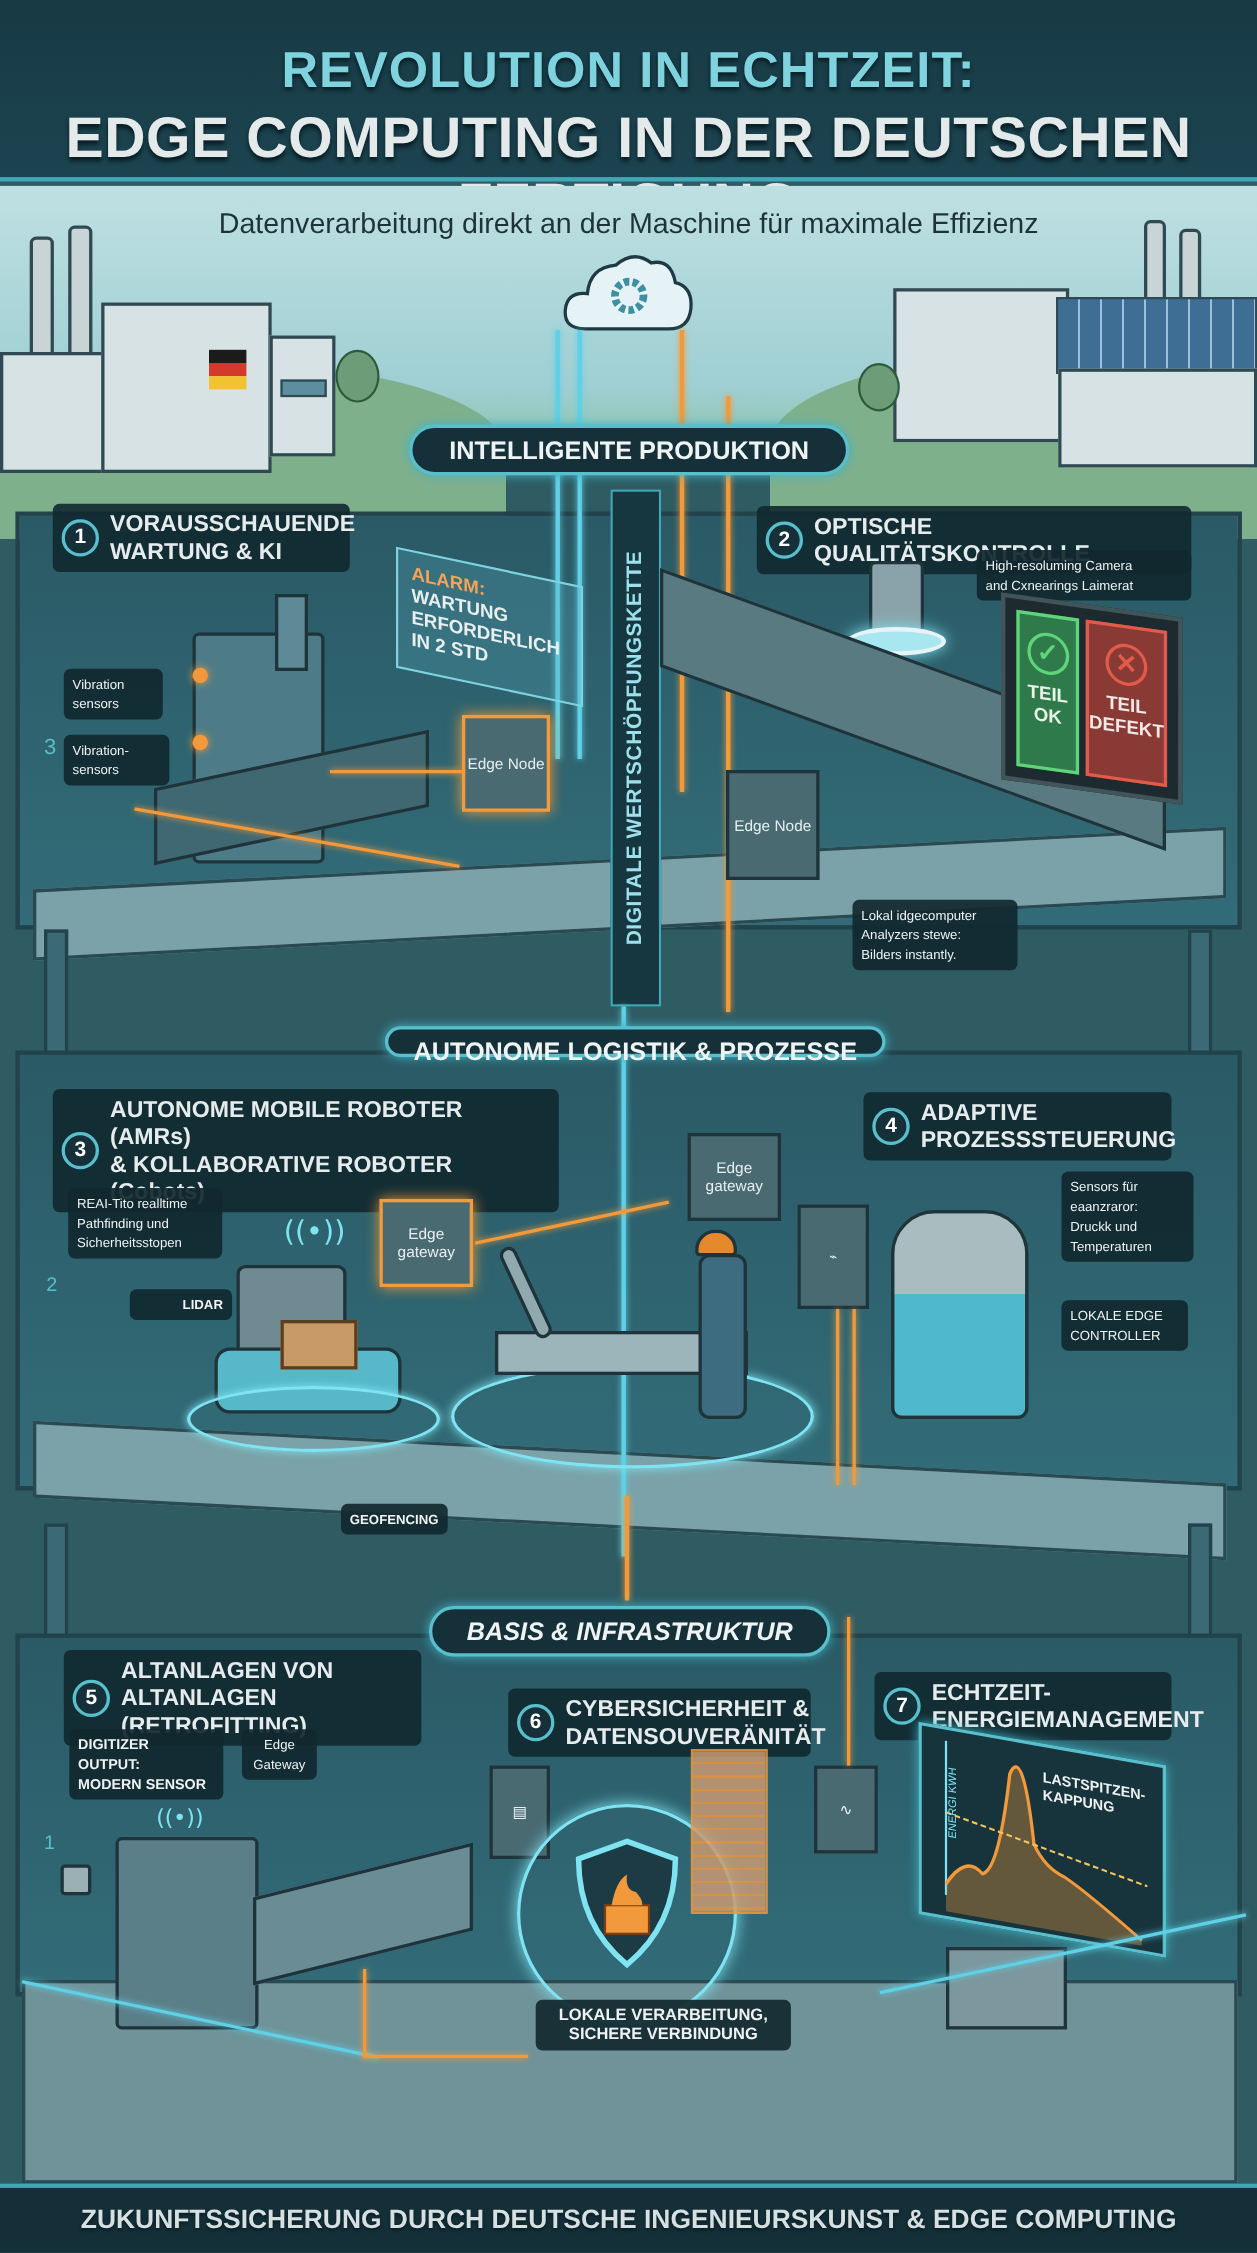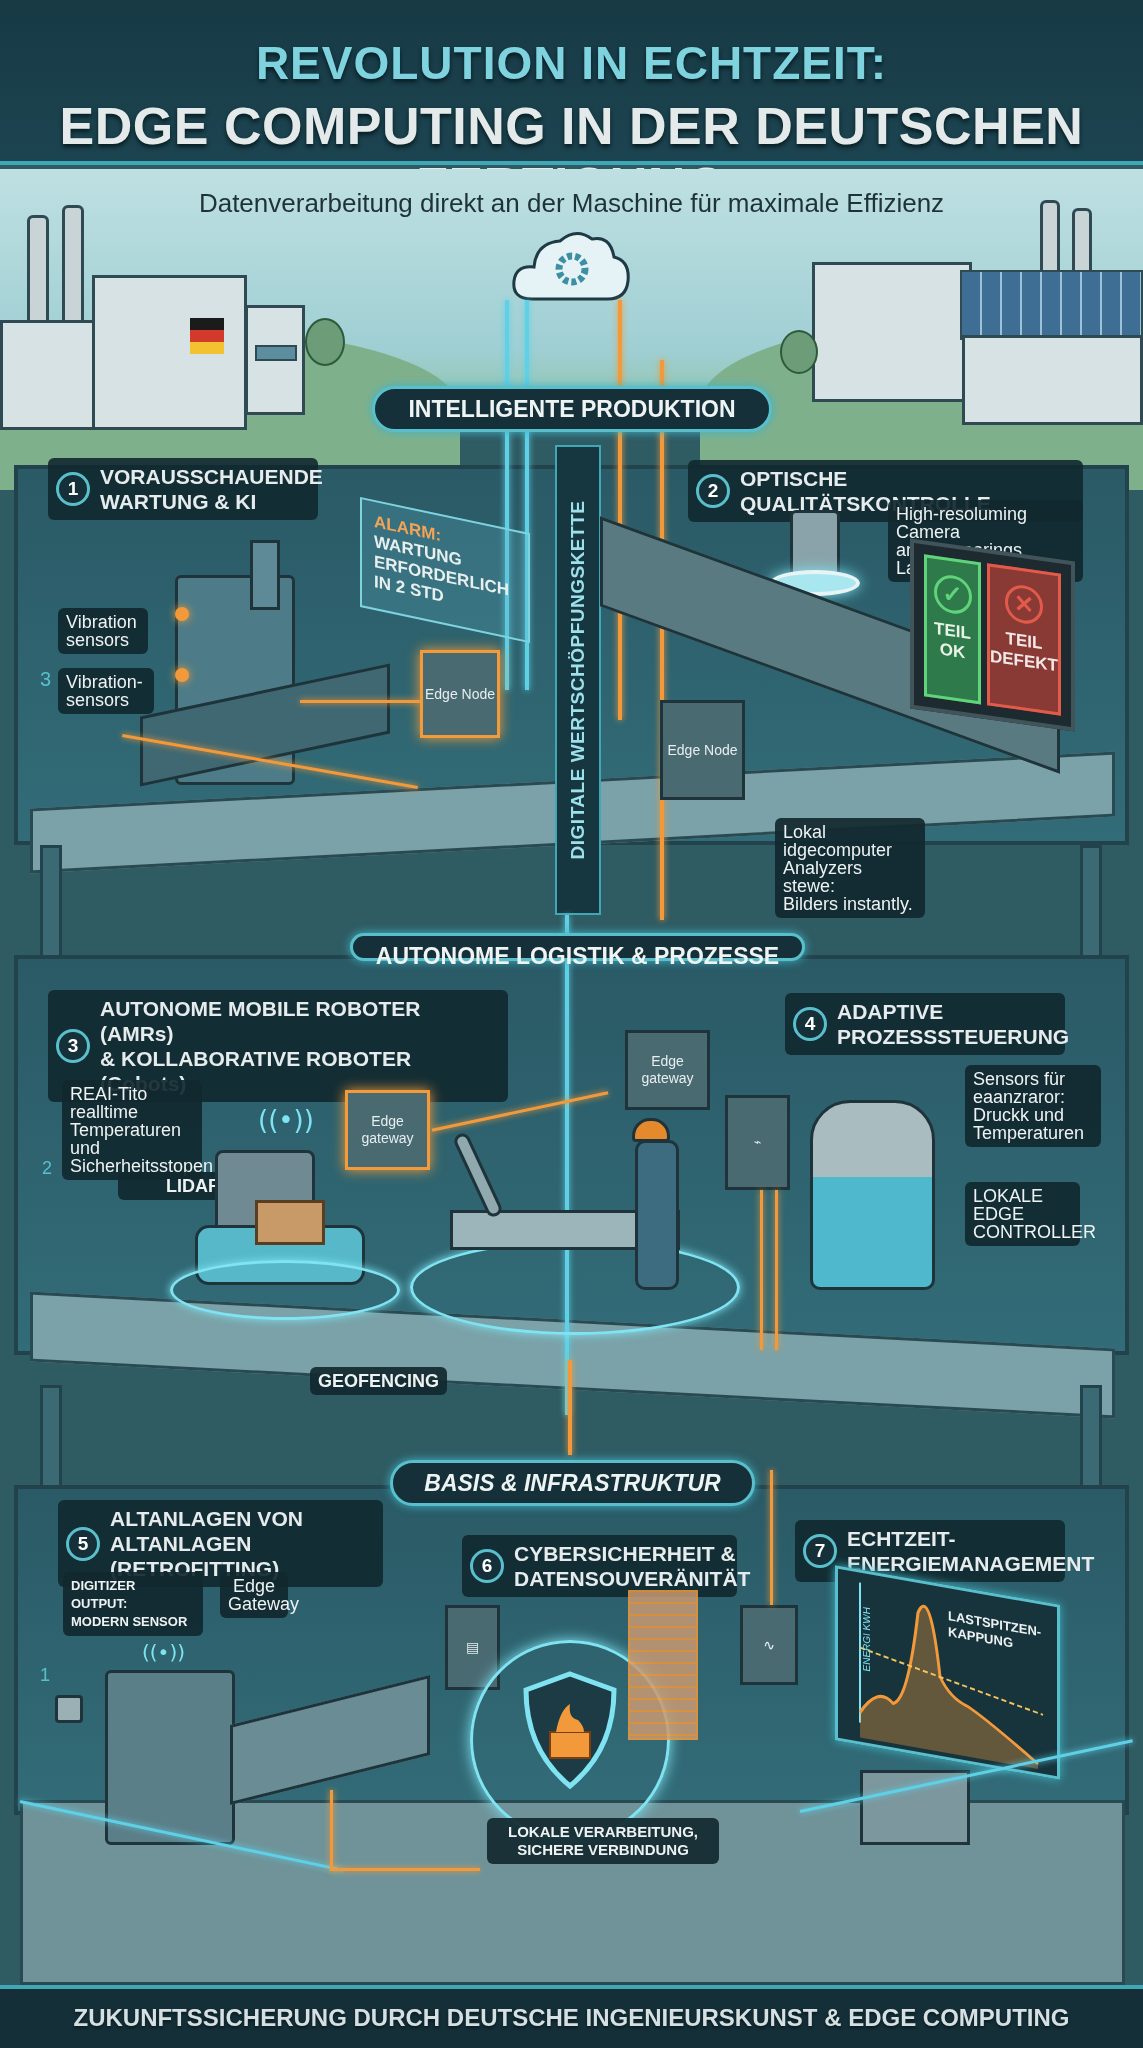--- a/index.html
+++ b/index.html
@@ -32,21 +32,21 @@
 
   
   .floor-wall { background: linear-gradient(#2a5a66,#326c78); border:4px solid #23434c; }
   .slab { background:#7aa2a8; border:3px solid #2a4a52; }
   .pillar { background:#3b6974; border:3px solid #23434c; }
 
   
   .pill { background:#153038; border:3px solid #59bfcc; border-radius:26px; color:#eef3f3; font-family:"Liberation Sans",sans-serif; font-weight:bold; font-size:23px; text-align:center; line-height:40px; box-shadow:0 0 10px #3fb5c6; }
   .sec-label { background:rgba(17,40,47,0.9); border-radius:6px; color:#e6eced; font-family:"Liberation Sans",sans-serif; font-weight:bold; font-size:21px; line-height:25px; padding:6px 12px 6px 8px; display:flex; align-items:center; gap:10px; }
   .num { width:34px; height:34px; border-radius:50%; border:3px solid #59bfcc; background:#153038; color:#fff; font-size:19px; text-align:center; line-height:28px; flex:none; }
-  .note { background:rgba(17,40,47,0.92); border-radius:6px; color:#eef2f2; font-family:"Liberation Sans",sans-serif; font-size:18px; line-height:18px; padding:5px 8px; }
+  .note { background:rgba(17,40,47,0.92); border-radius:6px; color:#eef2f2; font-family:"Liberation Sans",sans-serif; font-size:12px; line-height:18px; padding:5px 8px; }
   .note.bold { font-weight:bold; }
   .vchain { left:555px; top:445px; width:46px; height:470px; background:#173740; border:2px solid #3fa7b5; }
   .vchain span { position:absolute; left:50%; top:50%; transform:translate(-50%,-50%) rotate(-90deg); white-space:nowrap; color:#9be0ea; font-family:"Liberation Sans",sans-serif; font-weight:bold; font-size:19px; letter-spacing:0.5px; }
 
   .box-edge { background:#4a6a72; border:3px solid #1e343a; color:#e6eef0; font-family:"Liberation Sans",sans-serif; font-size:14px; text-align:center; display:flex; align-items:center; justify-content:center; line-height:17px; }
   .glow-o { box-shadow:0 0 12px #f39b3a; border-color:#f39b3a; }
 
   .line-b { background:#5fd0e6; box-shadow:0 0 6px #5fd0e6; }
   .line-o { background:#f29a3b; box-shadow:0 0 6px #f29a3b; }
 
@@ -183,21 +183,21 @@
 
 <div class="abs sec-label" style="left:48px;top:990px;width:460px;">
   <div class="num">3</div>
   <div>
       <div>AUTONOME MOBILE ROBOTER (AMRs)</div>
       <div>&amp; KOLLABORATIVE ROBOTER (Cobots)</div>
     </div>
 </div>
 <div class="abs note" style="left:62px;top:1080px;width:140px;">
   <div>REAI-Tito realltime</div>
-    <div>Temperaturen und</div>
+    <div>Pathfinding und</div>
     <div>Sicherheitsstopen</div>
 </div>
 <div class="abs" style="left:42px;top:1158px;color:#59bfcc;font-size:18px;font-family:'Liberation Sans',sans-serif;">2</div>
 <div class="abs note bold" style="left:118px;top:1172px;padding-left:48px;">LIDAR</div>
 <div class="abs" style="left:258px;top:1105px;color:#7fe3f2;font-size:26px;">((•))</div>
 <div class="abs" style="left:215px;top:1150px;width:100px;height:90px;background:#6f8a92;border:3px solid #1e343a;border-radius:8px;"></div>
 <div class="abs" style="left:195px;top:1225px;width:170px;height:60px;background:#56b8c8;border:3px solid #1e343a;border-radius:14px;"></div>
 <div class="abs" style="left:255px;top:1200px;width:70px;height:45px;background:#c79a68;border:3px solid #5a3e22;"></div>
 <div class="abs" style="left:170px;top:1260px;width:230px;height:60px;border:3px solid #7fe3f2;border-radius:50%;box-shadow:0 0 8px #7fe3f2;"></div>
 <div class="abs note bold" style="left:310px;top:1367px;">GEOFENCING</div>
@@ -213,21 +213,21 @@
 <div class="abs sec-label" style="left:785px;top:993px;width:280px;">
   <div class="num">4</div>
   <div>
       <div>ADAPTIVE</div>
       <div>PROZESSSTEUERUNG</div>
     </div>
 </div>
 <div class="abs box-edge" style="left:625px;top:1030px;width:85px;height:80px;">Edge gateway</div>
 <div class="abs box-edge" style="left:725px;top:1095px;width:65px;height:95px;font-size:12px;">⌁</div>
 <div class="abs" style="left:810px;top:1100px;width:125px;height:190px;background:linear-gradient(#a9bcc0 40%,#4fb8cc 40%);border:3px solid #1e343a;border-radius:40px 40px 10px 10px;"></div>
-<div class="abs note" style="left:965px;top:1065px;width:136px;">
+<div class="abs note" style="left:965px;top:1065px;width:120px;">
   <div>Sensors für</div>
     <div>eaanzraror:</div>
     <div>Druckk und</div>
     <div>Temperaturen</div>
 </div>
 <div class="abs note" style="left:965px;top:1182px;width:115px;">
   <div>LOKALE EDGE</div>
     <div>CONTROLLER</div>
 </div>
 <div class="abs line-o" style="left:760px;top:1190px;width:3px;height:160px;"></div>

